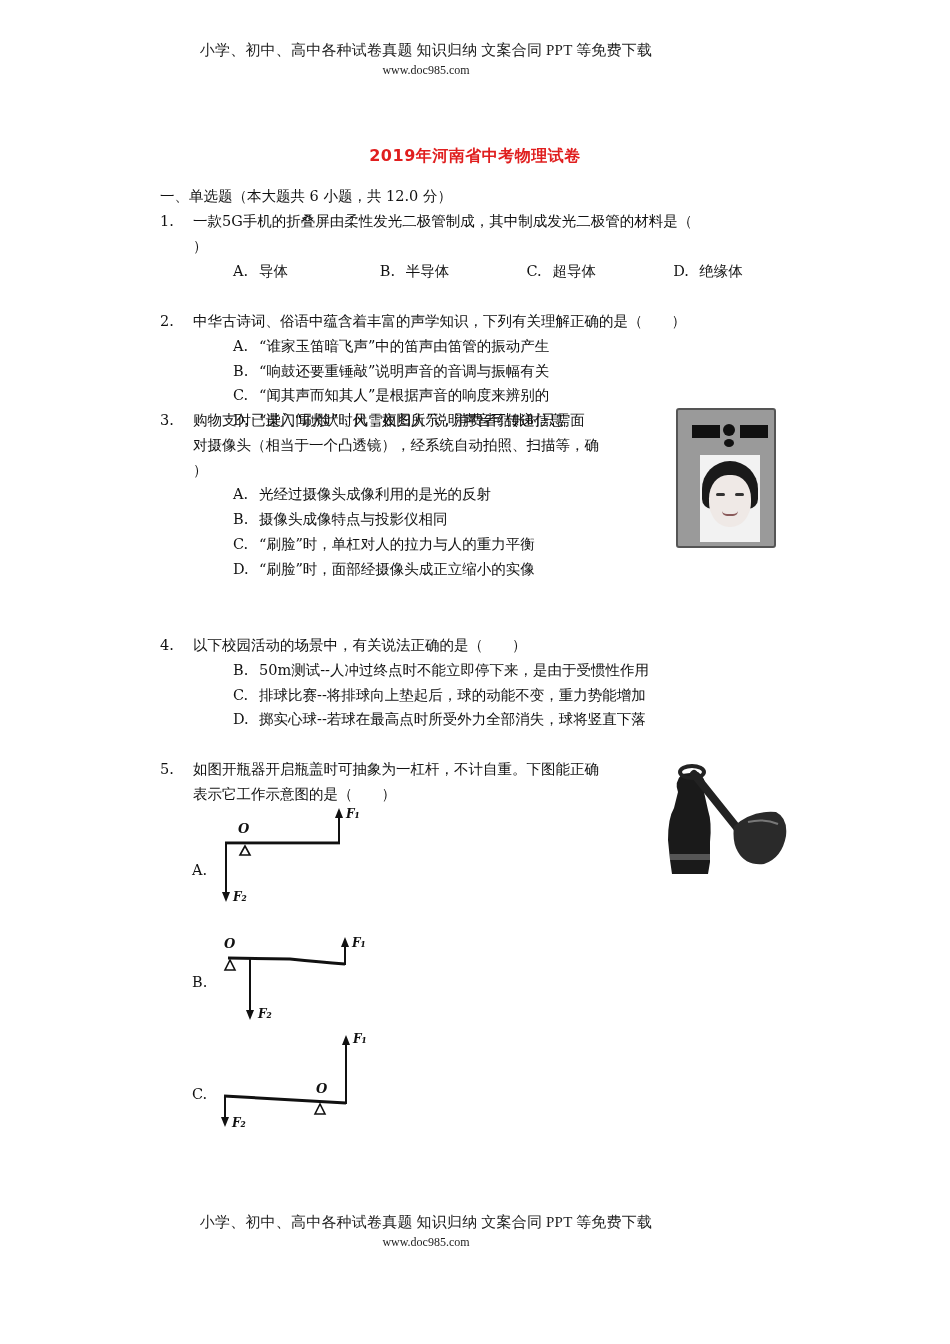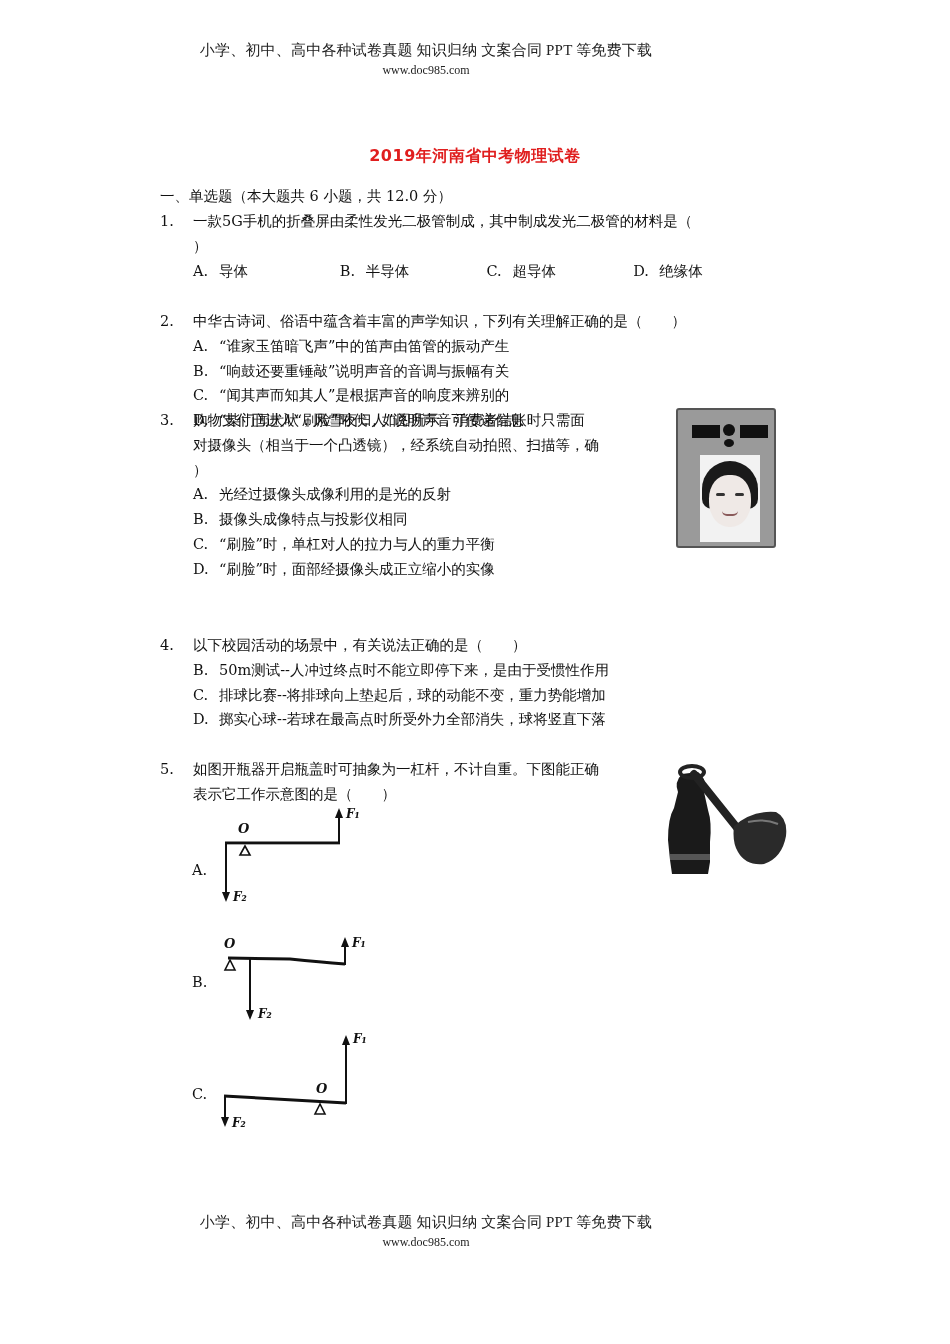--- a/index.html
+++ b/index.html
@@ -13,21 +13,21 @@
     .banner.bottom { top: 1212px; }
 
     .title { position: absolute; top: 146px; left: 0; width: 950px; text-align: center; color: #e01e1e; font-size: 16px; font-weight: bold; font-family: "DejaVu Sans", "Liberation Sans", sans-serif; letter-spacing: 0.5px; }
 
     .section { position: absolute; top: 186px; left: 160px; font-size: 14.5px; line-height: 20px; }
 
     .q { position: absolute; left: 160px; font-size: 14.5px; line-height: 24.8px; }
     .q .num { position: absolute; left: 0; top: 0; width: 30px; }
     .q .body { margin-left: 33px; }
     .q .stem { display: block; }
-    .q .opt { display: block; padding-left: 0; }
+    .q .opt { display: block; padding-left: 0; margin-left: 40px; }
     .q .opt .lbl { display: inline-block; width: 26px; }
 
     .q1 { top: 209px; width: 620px; }
     .q1 .opts-row { display: flex; }
     .q1 .opts-row .opt { width: 150px; }
 
     .q2 { top: 309px; width: 600px; }
     .q3 { top: 408px; width: 500px; }
     .q4 { top: 633px; width: 540px; }
     .q5 { top: 757px; width: 470px; }

